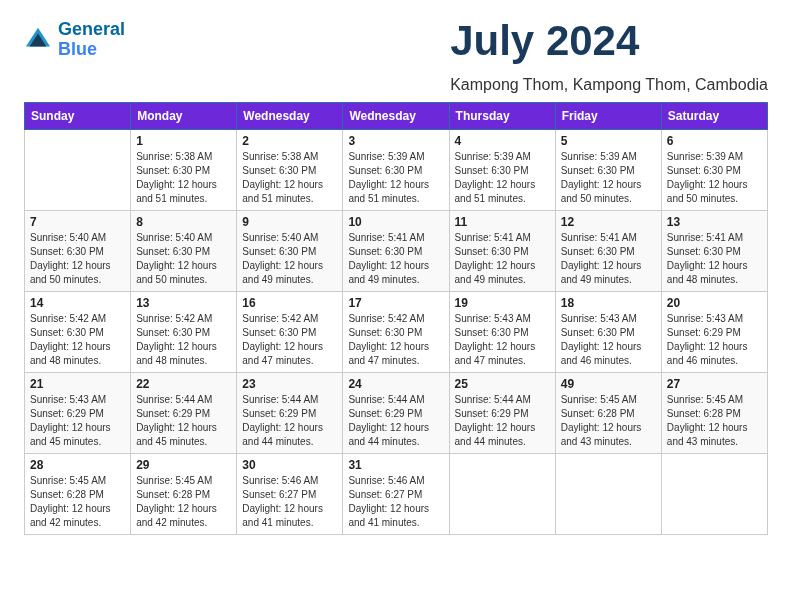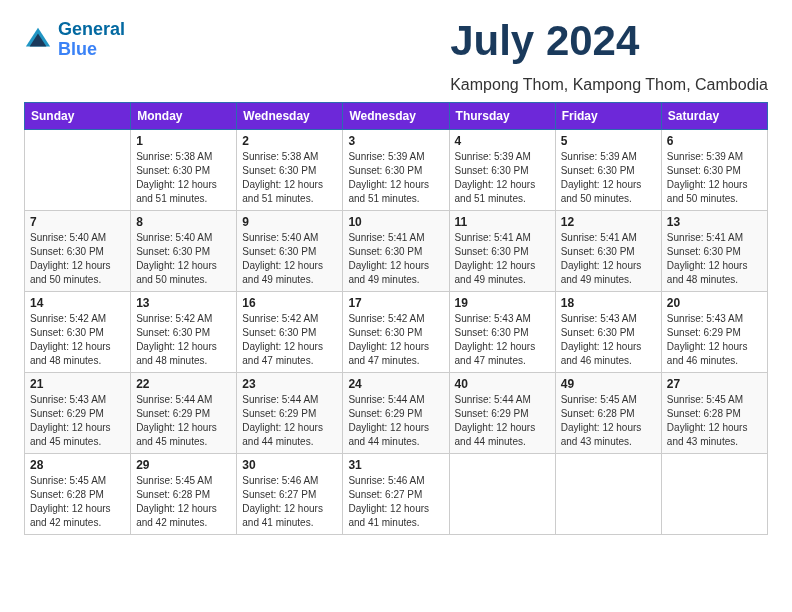--- a/index.html
+++ b/index.html
@@ -223,21 +223,21 @@
         </td>
         <td>
           <span class="day-number">23</span>
           <div class="day-info">Sunrise: 5:44 AM<br>Sunset: 6:29 PM<br>Daylight: 12 hours and 44 minutes.</div>
         </td>
         <td>
           <span class="day-number">24</span>
           <div class="day-info">Sunrise: 5:44 AM<br>Sunset: 6:29 PM<br>Daylight: 12 hours and 44 minutes.</div>
         </td>
         <td>
-          <span class="day-number">40</span>
+          <span class="day-number">25</span>
           <div class="day-info">Sunrise: 5:44 AM<br>Sunset: 6:29 PM<br>Daylight: 12 hours and 44 minutes.</div>
         </td>
         <td>
           <span class="day-number">49</span>
           <div class="day-info">Sunrise: 5:45 AM<br>Sunset: 6:28 PM<br>Daylight: 12 hours and 43 minutes.</div>
         </td>
         <td>
           <span class="day-number">27</span>
           <div class="day-info">Sunrise: 5:45 AM<br>Sunset: 6:28 PM<br>Daylight: 12 hours and 43 minutes.</div>
         </td>

